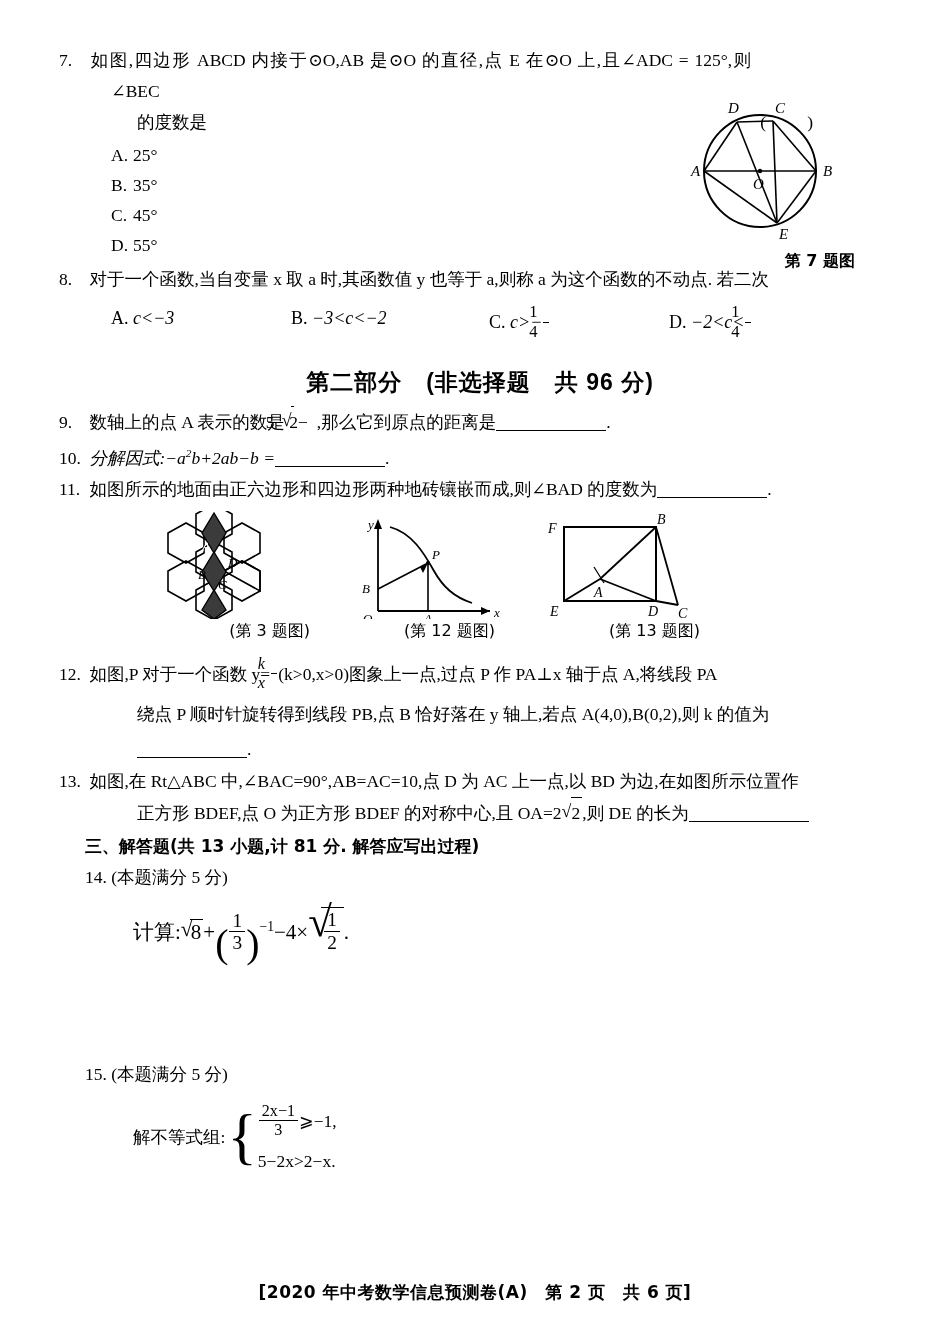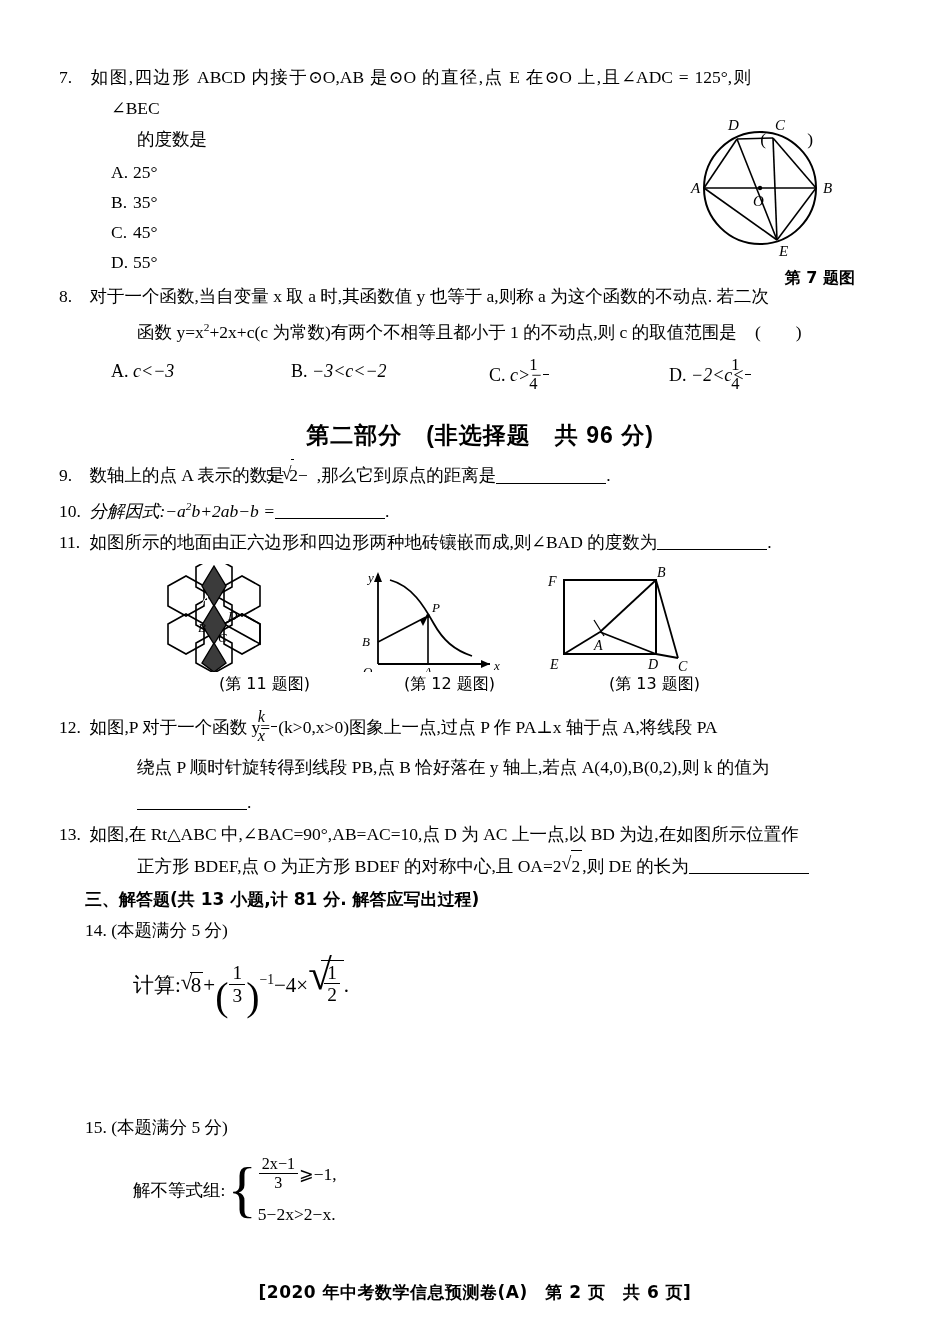--- a/index.html
+++ b/index.html
@@ -18,21 +18,21 @@
   .page {
     position: relative;
     width: 950px;
     height: 1342px;
     padding: 0;
     box-sizing: border-box;
   }
   .body-col {
     position: absolute;
     left: 85px;
-    top: 62px;
+    top: 45px;
     width: 790px;
   }
 
   
   .q {
     position: relative;
     font-size: 17.5px;
     line-height: 31px;
     text-align: justify;
   }
@@ -222,24 +222,20 @@
           <text x="88" y="96" font-size="15" font-style="italic" font-family="Liberation Serif, serif">O</text>
         </svg>
         <div class="fig-cap" style="width:190px; font-weight:bold;">第 7 题图</div>
       </div>
     </div>
 
     <div class="q hang" style="margin-top:4px;">
       <div>
         <span class="qnum">8.</span>
         <span>对于一个函数,当自变量 x 取 a 时,其函数值 y 也等于 a,则称 a 为这个函数的不动点. 若二次</span>
-      </div>
-      <div style="position:relative; padding-left:26px; text-indent:0;">
-        <span>函数 y=x</span><span class="tiny-sup">2</span><span>+2x+c(c 为常数)有两个不相等且都小于 1 的不动点,则 c 的取值范围是</span>
-        <span style="margin-left:14px;">(　　)</span>
       </div>
 
       <div style="display:flex; padding-left:26px; margin-top:8px; font-size:18px;">
         <div style="width:200px;">
           <span>A.</span>
           <span class="mathi">c&lt;−3</span>
         </div>
         <div style="width:220px;">
           <span>B.</span>
           <span class="mathi">−3&lt;c&lt;−2</span>
@@ -294,21 +290,21 @@
           <g stroke="#000" stroke-width="1.4" fill="#3b3b3b">
             <polygon points="76,2 88,22 76,42 64,22"></polygon>
             <polygon points="76,41 88,61 76,80 64,61"></polygon>
             <polygon points="76,79 88,99 76,108 64,99"></polygon>
           </g>
           <text x="64" y="40" font-size="13" font-style="italic" fill="#fff" stroke="#fff" stroke-width="0.3" font-family="Liberation Serif, serif">A</text>
           <text x="60" y="68" font-size="13" font-style="italic" font-family="Liberation Serif, serif">B</text>
           <text x="80" y="78" font-size="13" font-style="italic" font-family="Liberation Serif, serif">C</text>
           <text x="90" y="56" font-size="13" font-style="italic" font-family="Liberation Serif, serif">D</text>
         </svg>
-        <div class="fig-cap" style="width:185px;">(第 11 题图)</div>
+        <div class="fig-cap" style="width:185px;">(第 3 题图)</div>
       </div>
 
       <div style="width:190px;">
         <svg width="160" height="108" viewBox="0 0 160 108" style="margin:0 auto;">
 
           <line x1="28" y1="100" x2="140" y2="100" stroke="#000" stroke-width="1.8"></line>
           <polygon points="140,100 131,96 131,104" fill="#000"></polygon>
           <line x1="28" y1="100" x2="28" y2="10" stroke="#000" stroke-width="1.8"></line>
           <polygon points="28,8 24,18 32,18" fill="#000"></polygon>
 

